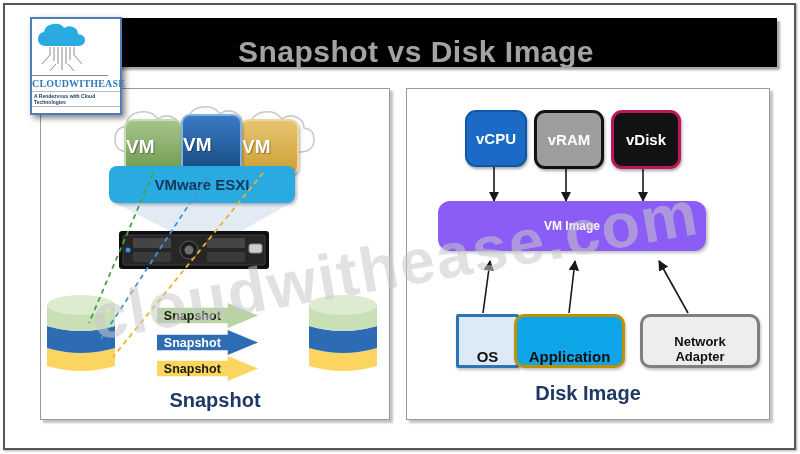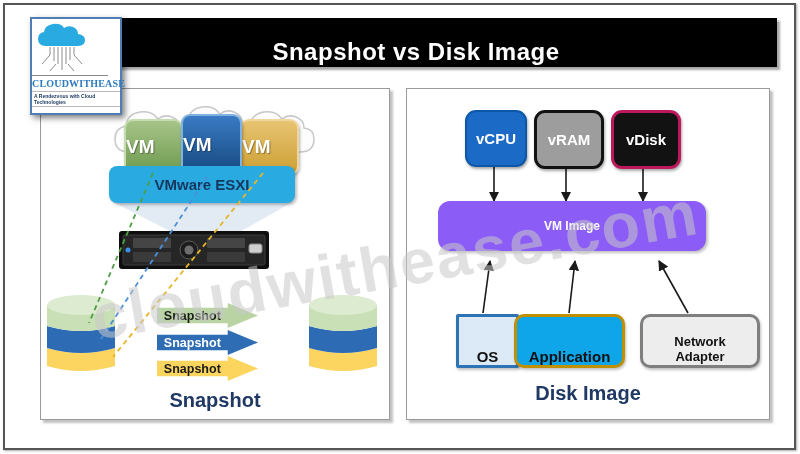--- a/index.html
+++ b/index.html
@@ -4,21 +4,21 @@
 <style>
   html,body{margin:0;padding:0;background:#ffffff;}
   .frame{position:relative;width:800px;height:454px;background:#ffffff;overflow:hidden;
          font-family:"Liberation Sans",sans-serif;}
   .outer-border{position:absolute;left:3px;top:3px;right:4px;bottom:4px;
                 border:2px solid #565656;box-shadow:1px 1px 2px #aaa;pointer-events:none;z-index:70;}
 
   
   .banner{position:absolute;left:55px;top:18px;width:722px;height:49px;background:#000;
           box-shadow:3px 3px 2px rgba(0,0,0,.35);display:flex;align-items:center;justify-content:center;z-index:10;}
-  .banner-title{color:#ffffff;font-weight:bold;font-size:24px;letter-spacing:.5px;margin-top:18px;}
+  .banner-title{color:#a3a3a3;font-weight:bold;font-size:30px;letter-spacing:.5px;margin-top:18px;}
 
   
   .logo-card{position:absolute;left:30px;top:17px;width:88px;height:94px;background:#fff;
              border:2px solid #4d7fb5;box-shadow:3px 3px 6px rgba(0,0,0,.5);z-index:50;
              display:flex;flex-direction:column;align-items:flex-start;}
   .logo-cloud{margin-top:3px;}
   .logo-divider{width:76px;border-top:1px solid #8a8a8a;margin:1px 0 2px 0;}
   .logo-brand{font-family:"Liberation Serif",serif;font-weight:bold;font-size:10px;color:#2d7bbf;letter-spacing:.2px;}
   .logo-tagline{font-size:5px;font-weight:bold;color:#17365d;margin-top:2px;border-top:1px solid #bbb;border-bottom:1px solid #bbb;padding:1px 2px;}
 

